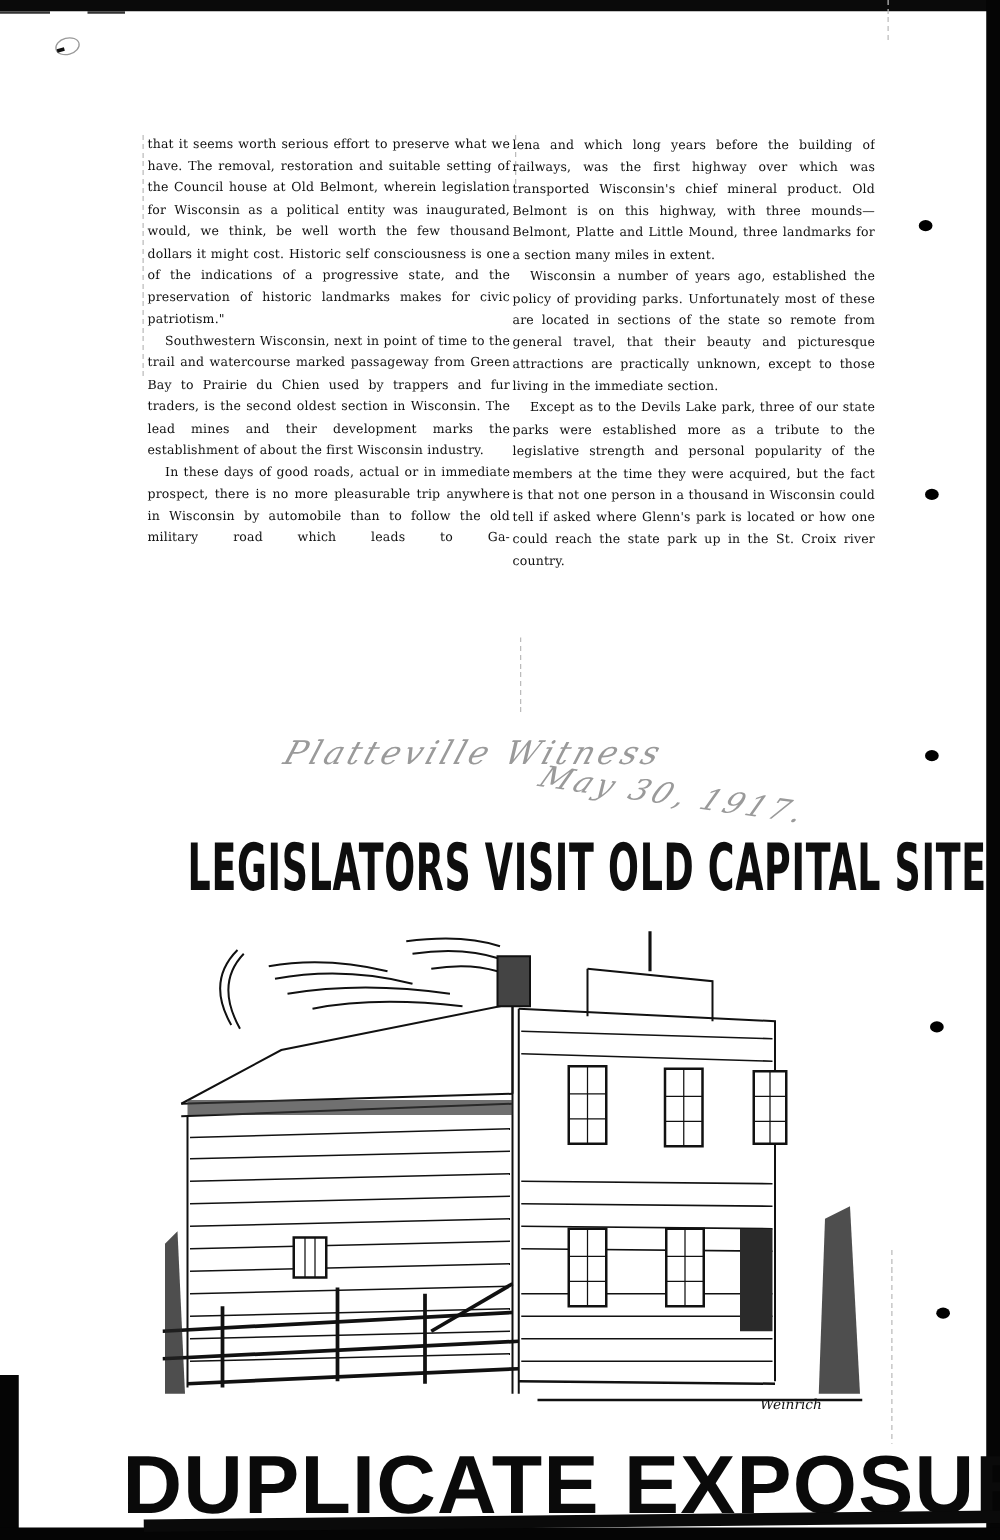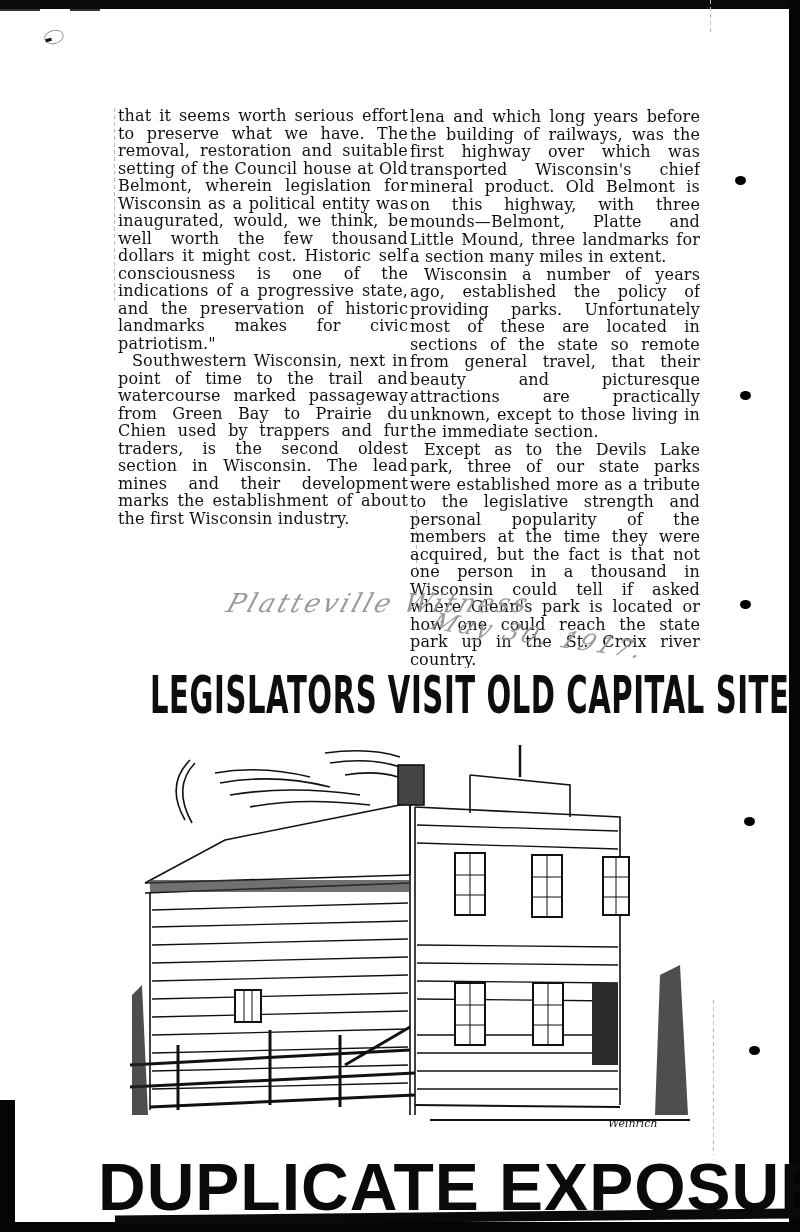--- a/index.html
+++ b/index.html
@@ -13,21 +13,21 @@
   .right-edge { position: absolute; right: 0; top: 0; width: 11px; height: 1232px; background: #050505; }
   .left-edge { position: absolute; left: 0; top: 1100px; width: 15px; height: 132px; background: #050505; border-bottom-right-radius: 4px; }
   .bottom-edge { position: absolute; left: 0; top: 1222px; width: 800px; height: 10px; background: #050505; }
   .corner-mark { position: absolute; left: 44px; top: 30px; width: 18px; height: 12px; border: 1.5px solid #999; border-radius: 50%; transform: rotate(-15deg); }
   .corner-mark::after { content: ""; position: absolute; left: 0; top: 6px; width: 6px; height: 3px; background: #111; }
 
   .punch-hole { position: absolute; width: 11px; height: 9px; border-radius: 50%; background: #000; }
 
   .col-rule { position: absolute; width: 1px; background: repeating-linear-gradient(#bbb 0 4px, transparent 4px 7px); }
 
-  .column { position: absolute; font-size: 16px; line-height: 17.5px; letter-spacing: 0.15px; }
+  .column { position: absolute; font-size: 10px; line-height: 17.5px; letter-spacing: 0.15px; }
   .column p { margin: 0; text-align: justify; text-align-last: justify; }
   .column p.last { text-align-last: left; }
   .column p.indent { text-indent: 14px; }
   .col-left { left: 118px; top: 107px; width: 290px; }
   .col-right { left: 410px; top: 108px; width: 290px; overflow: hidden; }
 
   .handwriting {
     position: absolute; color: #9a9a9a; font-family: "DejaVu Serif", serif; font-style: italic;
     font-weight: normal; letter-spacing: 3px;
   }
@@ -69,20 +69,21 @@
 
 <div class="col-rule" style="left:114px;top:108px;height:195px"></div>
 <div class="col-rule" style="left:412px;top:108px;height:40px"></div>
 <div class="col-rule" style="left:416px;top:510px;height:60px"></div>
 <div class="col-rule" style="left:710px;top:0px;height:35px"></div>
 <div class="col-rule" style="left:713px;top:1000px;height:155px"></div>
 
 <div class="column col-left">
   <p class="last">that it seems worth serious effort to preserve what we have. The removal, restoration and suitable setting of the Council house at Old Belmont, wherein legislation for Wisconsin as a political entity was inaugurated, would, we think, be well worth the few thousand dollars it might cost. Historic self consciousness is one of the indications of a progressive state, and the preservation of historic landmarks makes for civic patriotism."</p>
   <p class="indent last">Southwestern Wisconsin, next in point of time to the trail and watercourse marked passageway from Green Bay to Prairie du Chien used by trappers and fur traders, is the second oldest section in Wisconsin. The lead mines and their development marks the establishment of about the first Wisconsin industry.</p>
+  <p class="indent">In these days of good roads, actual or in immediate prospect, there is no more pleasurable trip anywhere in Wisconsin by automobile than to follow the old military road which leads to Ga-</p>
 </div>
 
 <div class="column col-right">
   <p class="last">lena and which long years before the building of railways, was the first highway over which was transported Wisconsin's chief mineral product. Old Belmont is on this highway, with three mounds—Belmont, Platte and Little Mound, three landmarks for a section many miles in extent.</p>
   <p class="indent last">Wisconsin a number of years ago, established the policy of providing parks. Unfortunately most of these are located in sections of the state so remote from general travel, that their beauty and picturesque attractions are practically unknown, except to those living in the immediate section.</p>
   <p class="indent last">Except as to the Devils Lake park, three of our state parks were established more as a tribute to the legislative strength and personal popularity of the members at the time they were acquired, but the fact is that not one person in a thousand in Wisconsin could tell if asked where Glenn's park is located or how one could reach the state park up in the St. Croix river country.</p>
 </div>
 
 <div class="handwriting hw-name">Platteville Witness</div>
 <div class="handwriting hw-date">May 30, 1917.</div>

